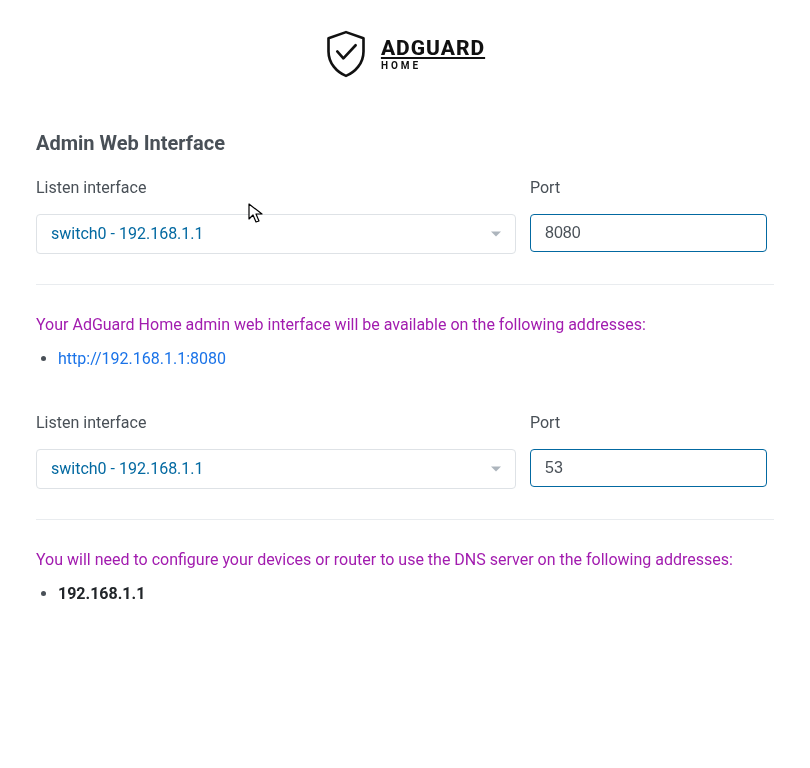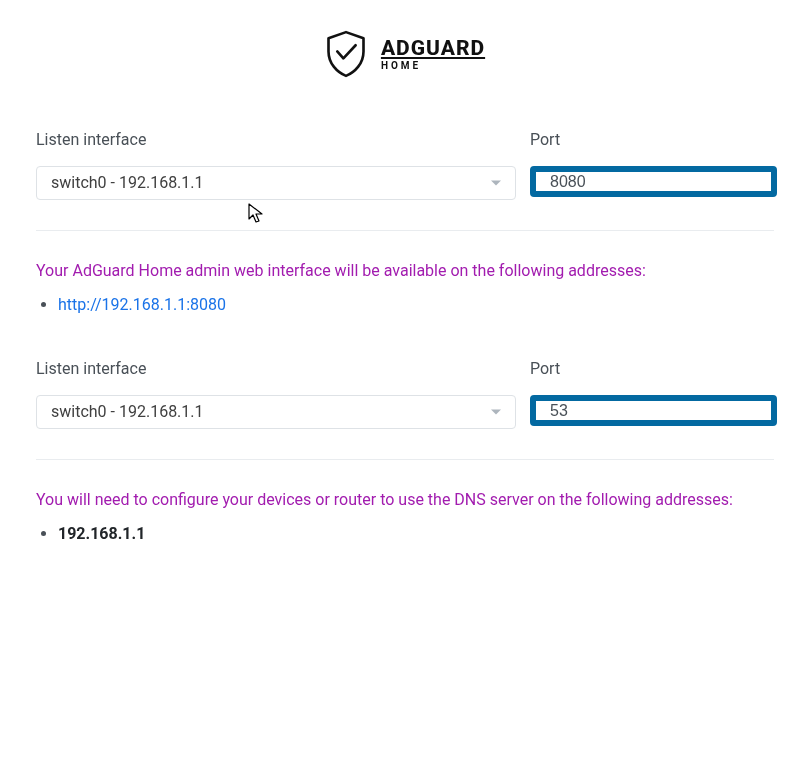--- a/index.html
+++ b/index.html
@@ -67,44 +67,44 @@
     display: flex;
     flex-direction: column;
   }
   label.field-label {
     font-size: 16px;
     color: #495057;
     margin-bottom: 14px;
   }
   .select-control {
     position: relative;
-    height: 34px;
+    height: 40px;
     border: 1px solid #dee2e6;
     border-radius: 4px;
     background: #fff;
     display: flex;
     align-items: center;
     padding: 0 14px;
-    color: #404040;
+    color: #0369a1;
     cursor: pointer;
     user-select: none;
   }
   .select-caret {
     position: absolute;
     right: 14px;
     top: 50%;
     transform: translateY(-50%);
     width: 0; height: 0;
     border-left: 5px solid transparent;
     border-right: 5px solid transparent;
     border-top: 5px solid #adb5bd;
   }
   input.text-input {
-    height: 31px;
-    border: 6px solid #0369a1;
+    height: 38px;
+    border: 1px solid #0369a1;
     border-radius: 4px;
     background: #fff;
     padding: 0 14px;
     font-size: 16px;
     color: #495057;
     outline: none;
   }
   hr.sep {
     border: none;
     border-top: 1px solid #e9ecef;
@@ -147,20 +147,21 @@
     <svg class="logo-shield" viewBox="0 0 48 54">
       <path d="M24 2 L44 9 V24 C44 38 34 48 24 52 C14 48 4 38 4 24 V9 Z" fill="none" stroke="#111" stroke-width="3" stroke-linejoin="round"></path>
       <path d="M14 24 L21 32 L35 17" fill="none" stroke="#111" stroke-width="3" stroke-linecap="round" stroke-linejoin="round"></path>
     </svg>
     <div class="logo-text">
       <span class="logo-main">ADGUARD</span>
       <span class="logo-sub">HOME</span>
     </div>
   </div>
 
+  <h2 class="section-title">Admin Web Interface</h2>
 
   <div class="row">
     <div class="col-wide">
       <label class="field-label">Listen interface</label>
       <div class="select-control">
         <span>switch0 - 192.168.1.1</span>
         <span class="select-caret"></span>
       </div>
     </div>
     <div class="col-narrow">

